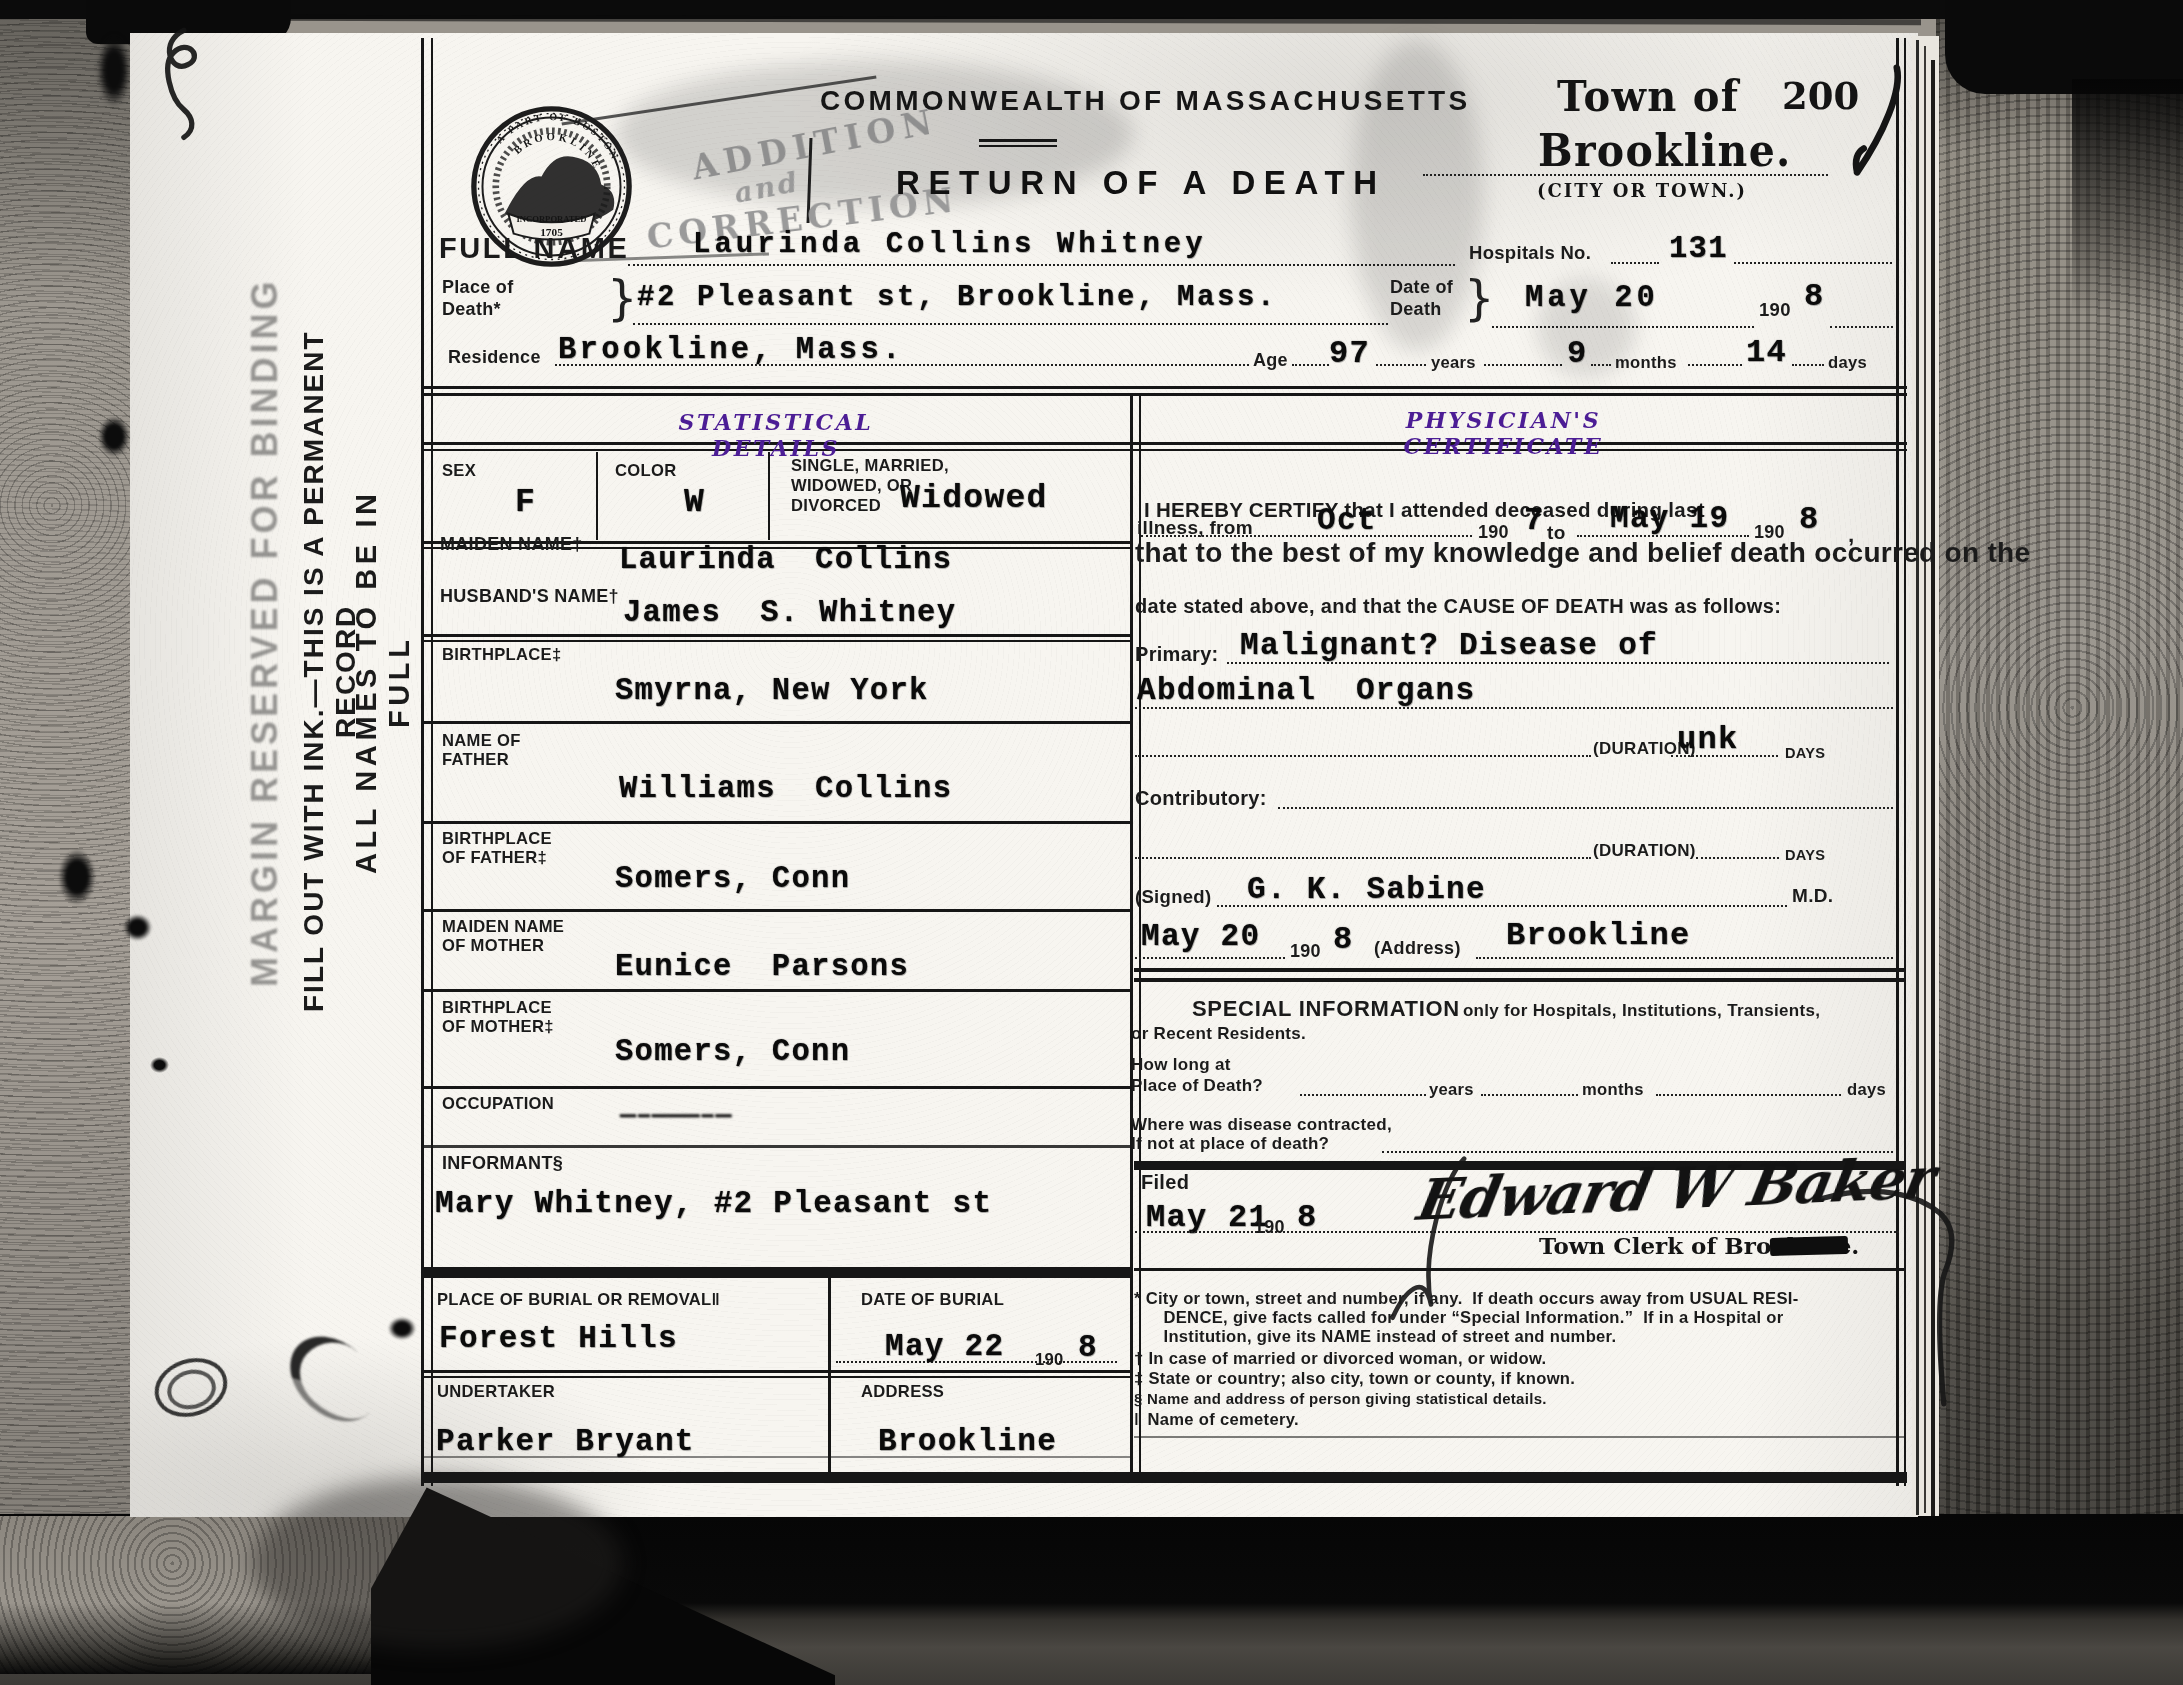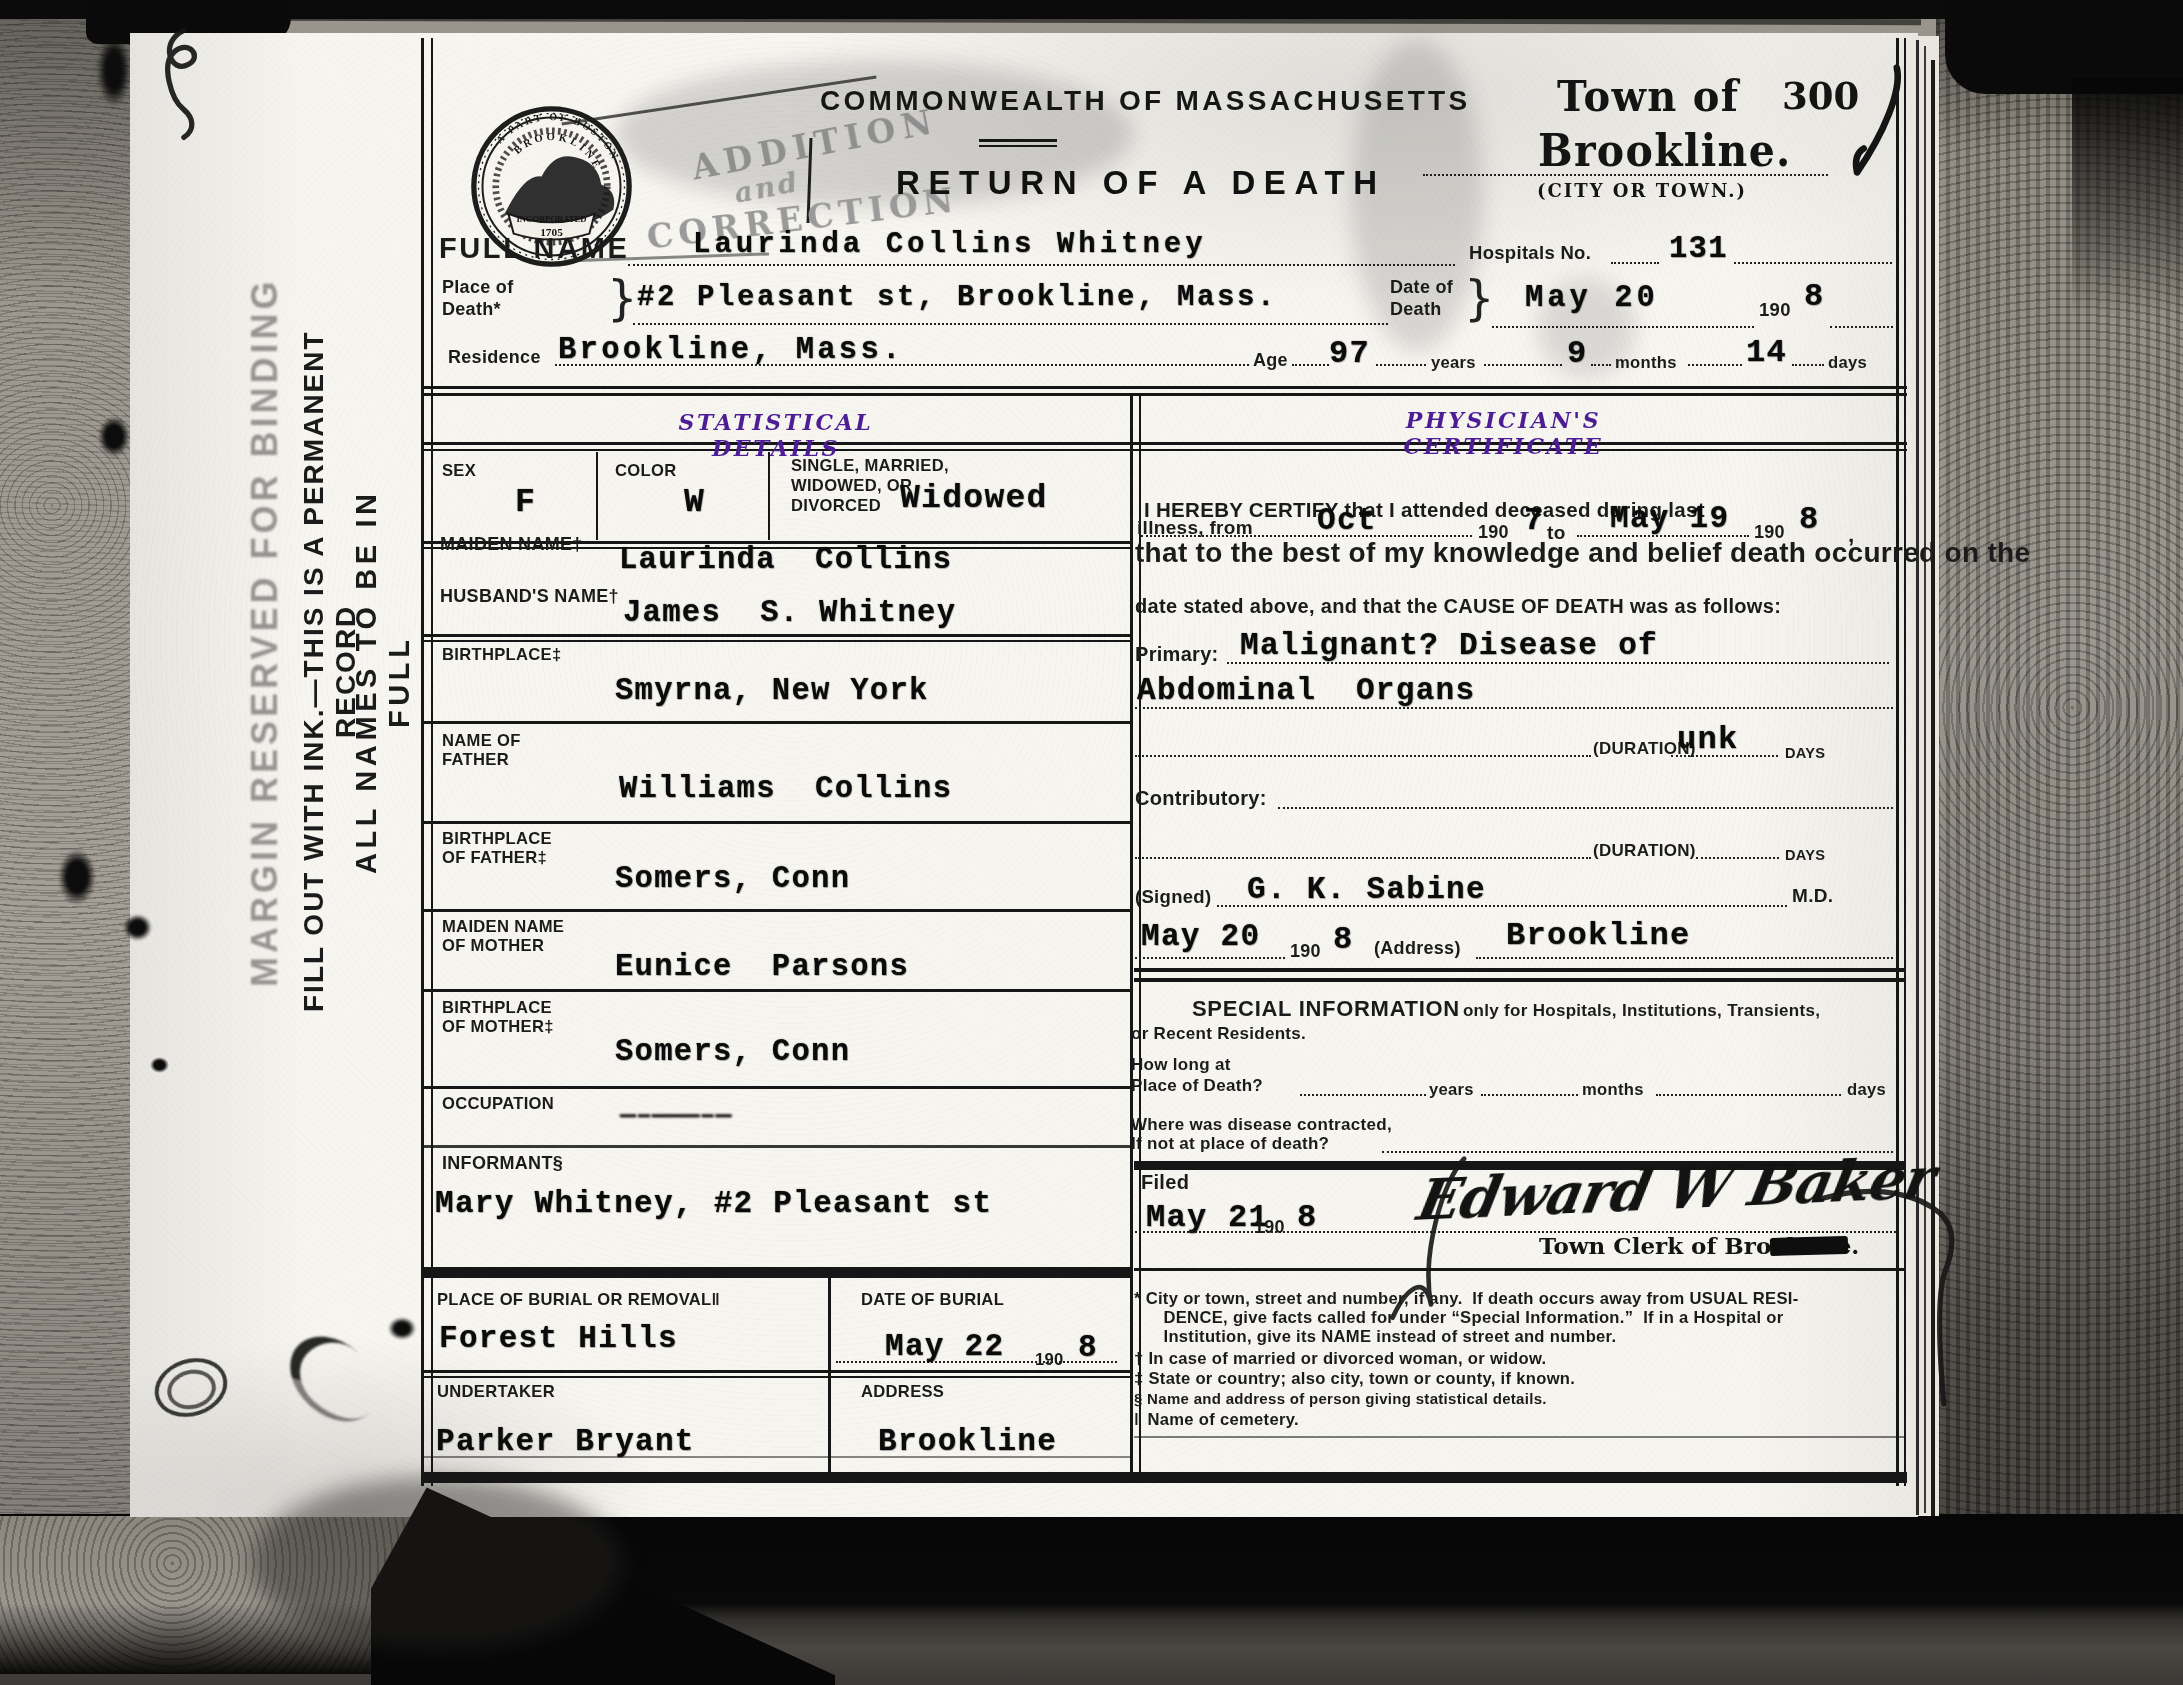--- a/index.html
+++ b/index.html
@@ -133,21 +133,21 @@
     <text x="165" y="218" text-anchor="middle" font-family="Liberation Serif,serif" font-size="13" font-weight="bold" fill="#141414">INCORPORATED</text>
     <text x="165" y="240" text-anchor="middle" font-family="Liberation Serif,serif" font-size="17" font-weight="bold" fill="#141414">1705</text>
   </svg>
 
   <div class="a lbl" style="left:820px;top:85px;font-size:28px;letter-spacing:3.3px;color:#161616;">COMMONWEALTH OF MASSACHUSETTS</div>
   <div class="a ni hr" style="left:979px;top:139px;width:78px;height:2.6px;"></div>
   <div class="a ni hr" style="left:979px;top:145px;width:78px;height:2px;"></div>
   <div class="a lbl" style="left:896px;top:164px;font-size:33px;letter-spacing:8.6px;color:#111;">RETURN OF A DEATH</div>
 
   <div class="a serifb" style="left:1557px;top:72px;font-size:40px;letter-spacing:1.3px;transform:scaleY(1.08);">Town of</div>
-  <div class="a serifb" style="left:1782px;top:74px;font-size:37px;">300</div>
+  <div class="a serifb" style="left:1782px;top:74px;font-size:37px;">200</div>
   <div class="a serifb" style="left:1538px;top:127px;font-size:41px;letter-spacing:1.3px;transform:scaleY(1.08);">Brookline.</div>
   <div class="a ni dots" style="left:1423px;top:174px;width:405px;"></div>
   <div class="a serifb" style="left:1537px;top:180px;font-size:18px;letter-spacing:2px;">(CITY OR TOWN.)</div>
 
   <div class="a lbl" style="left:1469px;top:242px;font-size:18.5px;">Hospitals No.</div>
   <div class="a ni dots" style="left:1611px;top:262px;width:48px;"></div>
   <div class="a typed" style="left:1669px;top:232px;font-size:30.5px;">131</div>
   <div class="a ni dots" style="left:1734px;top:262px;width:158px;"></div>
 
   <div class="a lbl" style="left:439px;top:232px;font-size:29px;letter-spacing:2.6px;">FULL NAME</div>

